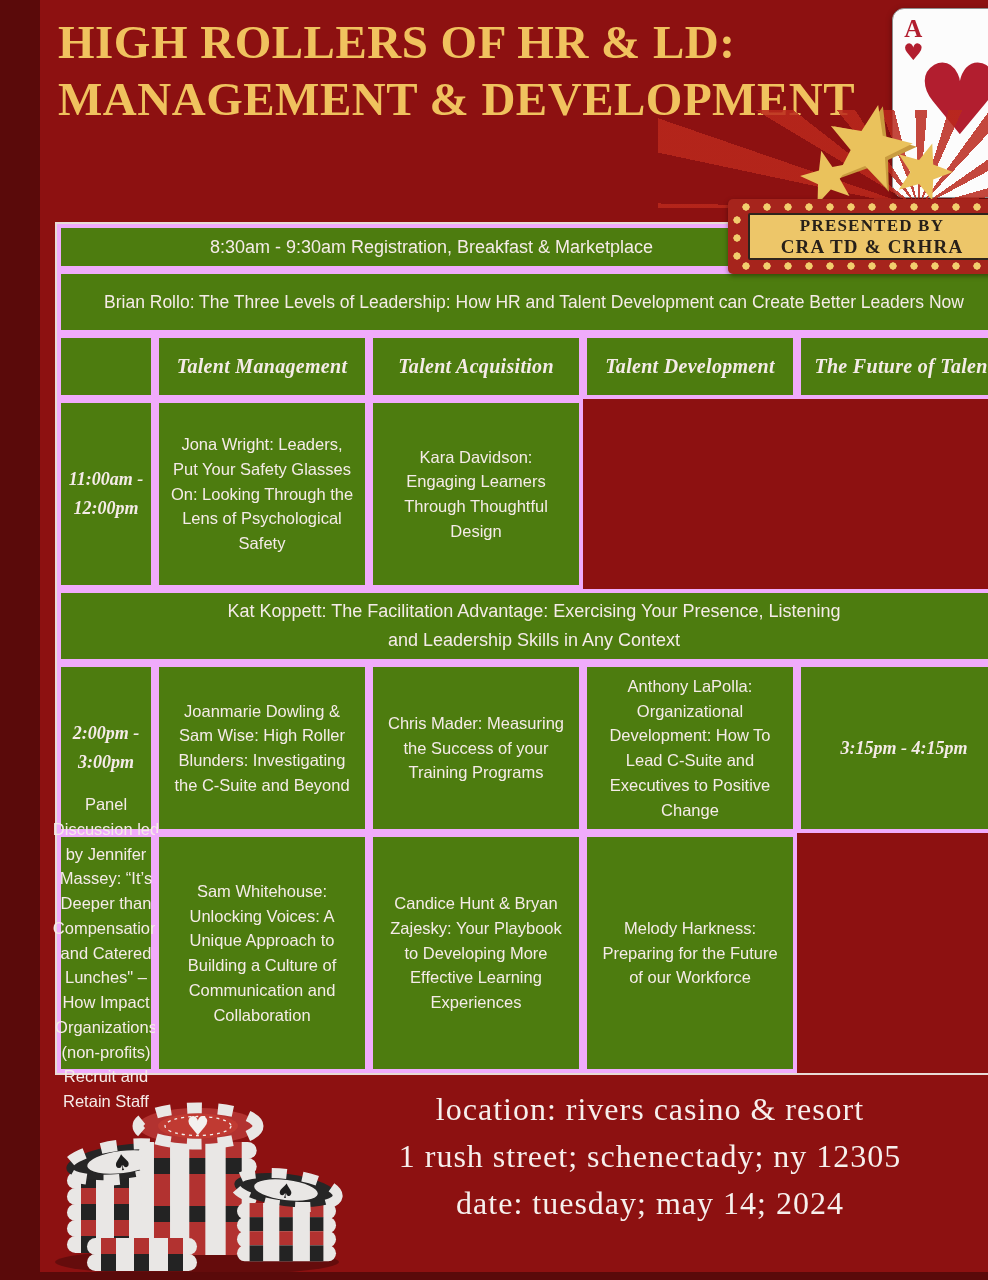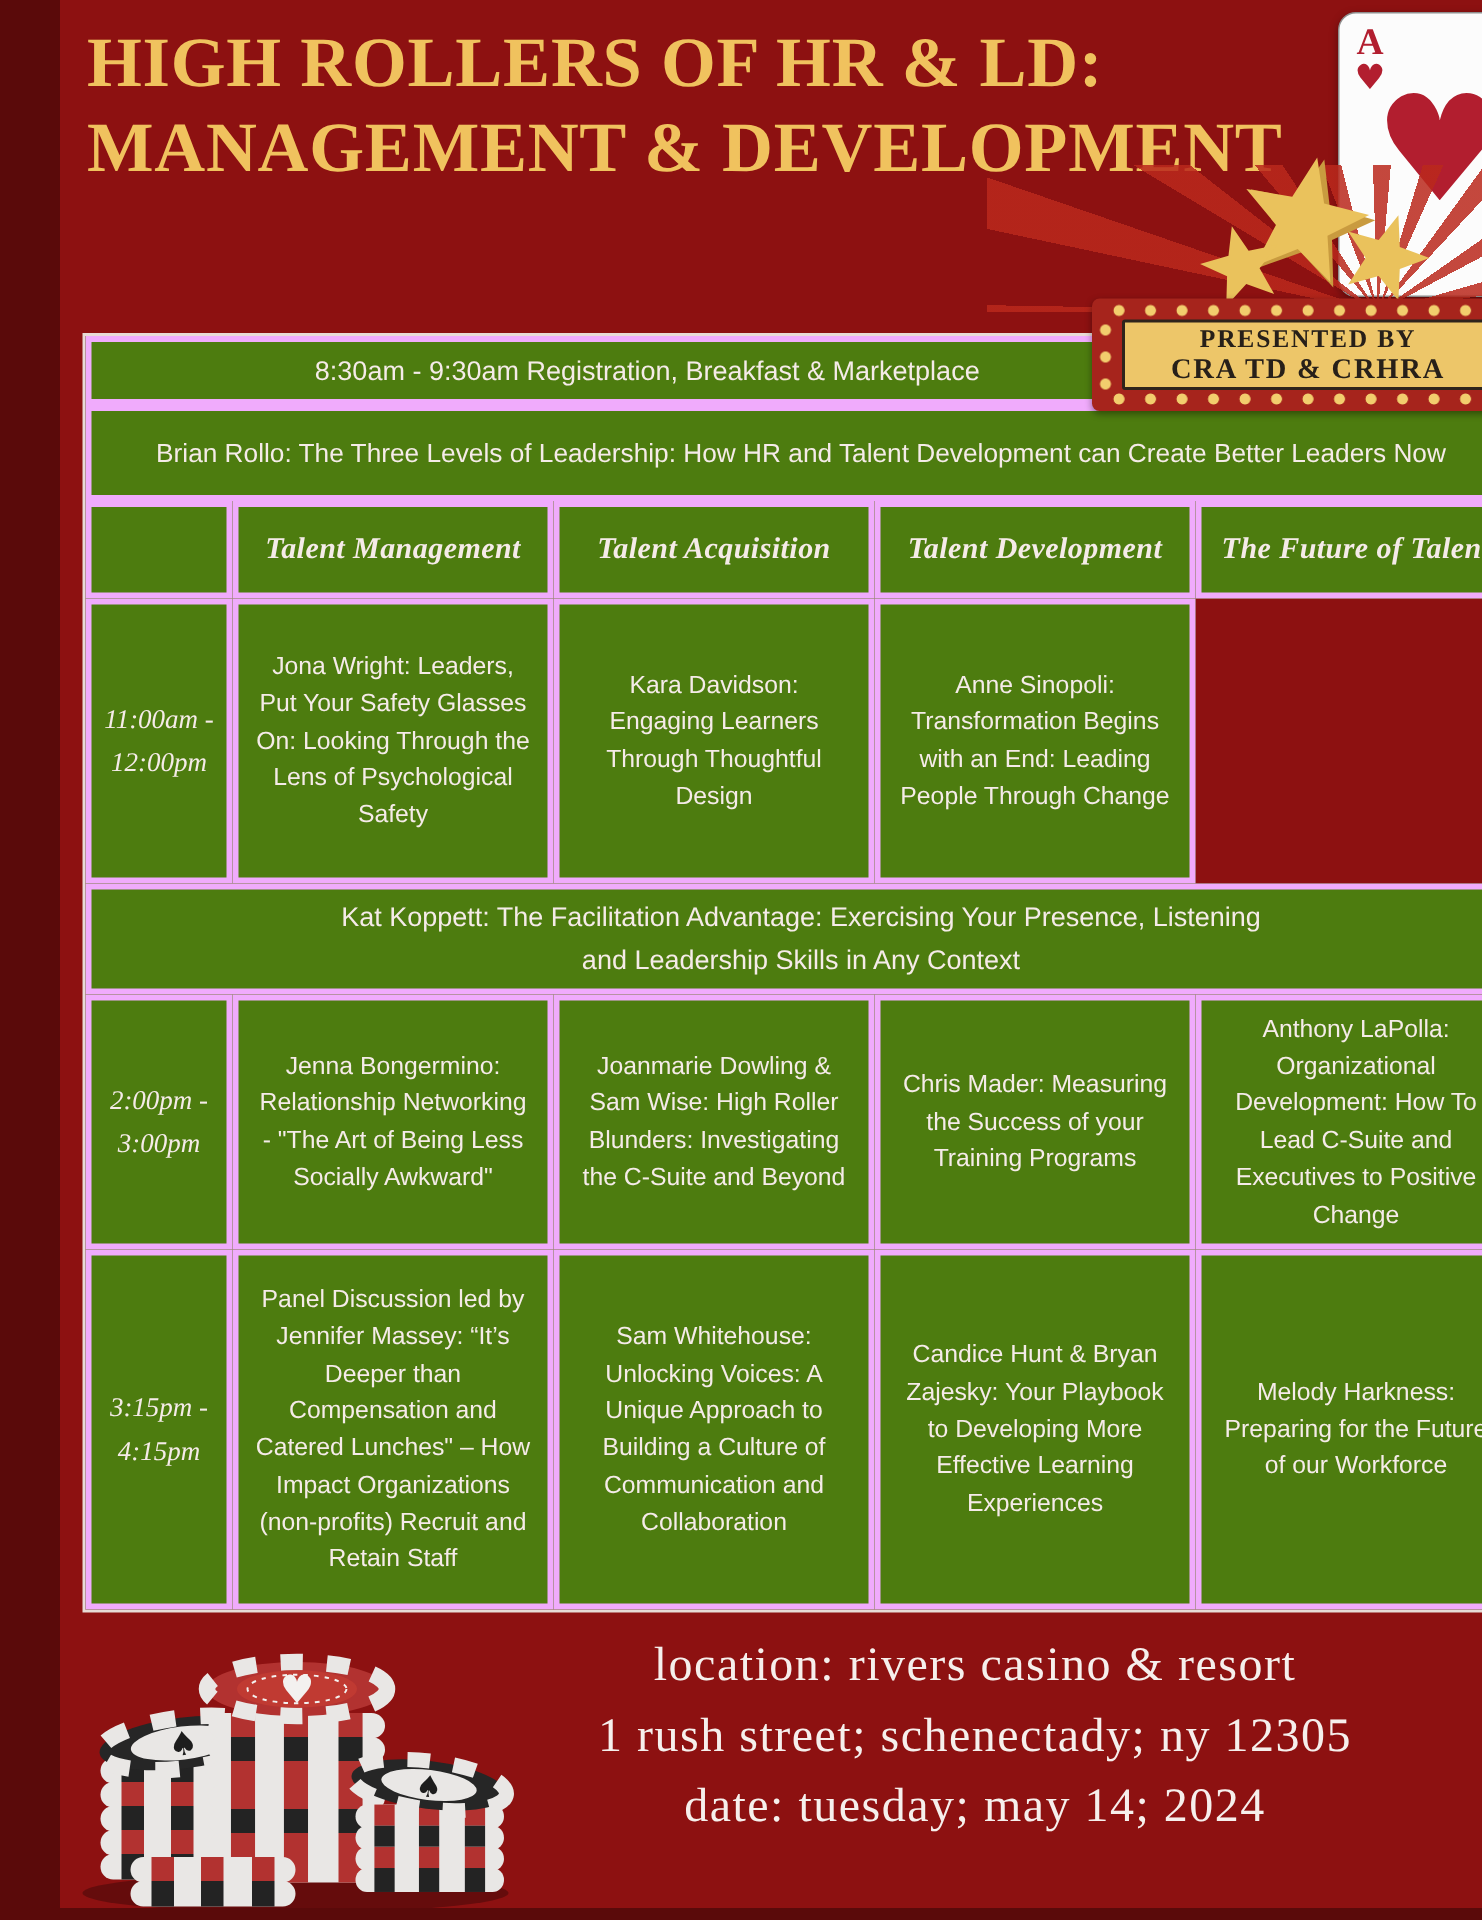--- a/index.html
+++ b/index.html
@@ -79,21 +79,21 @@
   .span-all{grid-column:1 / -1;}
   .reg{font-size:18px;padding-right:205px;}
   .keynote{font-size:17.5px;padding:4px 8px;}
   .kat{font-size:18px;line-height:1.6;}
   .kat span{display:block;max-width:640px;}
   .colhead{
     font-family:"Liberation Serif",serif;font-style:italic;font-weight:700;
     font-size:20px;letter-spacing:.3px;
   }
   .time{
-    font-family:"Liberation Serif",serif;font-style:italic;font-weight:400;
+    font-family:"Liberation Serif",serif;font-style:italic;font-weight:700;
     font-size:18px;line-height:1.6;padding:0 6px;
   }
   .session{font-size:16.5px;line-height:1.5;padding:6px 10px;}
   
   .footer{
     position:absolute;left:250px;top:1086px;width:720px;z-index:2;
     text-align:center;color:#f6efec;
     font-family:"Liberation Serif",serif;font-size:32px;line-height:47px;letter-spacing:1px;
   }
   .chips{position:absolute;left:6px;top:1070px;width:302px;height:210px;z-index:2;}
@@ -152,28 +152,26 @@
 
     <div class="cell colhead"></div>
     <div class="cell colhead">Talent Management</div>
     <div class="cell colhead">Talent Acquisition</div>
     <div class="cell colhead">Talent Development</div>
     <div class="cell colhead">The Future of Talent</div>
 
     <div class="cell time">11:00am - 12:00pm</div>
     <div class="cell session">Jona Wright: Leaders, Put Your Safety Glasses On: Looking Through the Lens of Psychological Safety</div>
     <div class="cell session">Kara Davidson: Engaging Learners Through Thoughtful Design</div>
-    <div class="cell session">Anne Sinopoli: Transformation Begins with an End: Leading People Through Change</div>
 
     <div class="cell span-all kat">
       <span>Kat Koppett: The Facilitation Advantage: Exercising Your Presence, Listening and Leadership Skills in Any Context</span>
     </div>
 
     <div class="cell time">2:00pm - 3:00pm</div>
-    <div class="cell session">Jenna Bongermino: Relationship Networking - "The Art of Being Less Socially Awkward"</div>
     <div class="cell session">Joanmarie Dowling &amp; Sam Wise: High Roller Blunders: Investigating the C-Suite and Beyond</div>
     <div class="cell session">Chris Mader: Measuring the Success of your Training Programs</div>
     <div class="cell session">Anthony LaPolla: Organizational Development: How To Lead C-Suite and Executives to Positive Change</div>
 
     <div class="cell time">3:15pm - 4:15pm</div>
     <div class="cell session">Panel Discussion led by Jennifer Massey: “It’s Deeper than Compensation and Catered Lunches" – How Impact Organizations (non-profits) Recruit and Retain Staff</div>
     <div class="cell session">Sam Whitehouse: Unlocking Voices: A Unique Approach to Building a Culture of Communication and Collaboration</div>
     <div class="cell session">Candice Hunt &amp; Bryan Zajesky: Your Playbook to Developing More Effective Learning Experiences</div>
     <div class="cell session">Melody Harkness: Preparing for the Future of our Workforce</div>
   </div>

